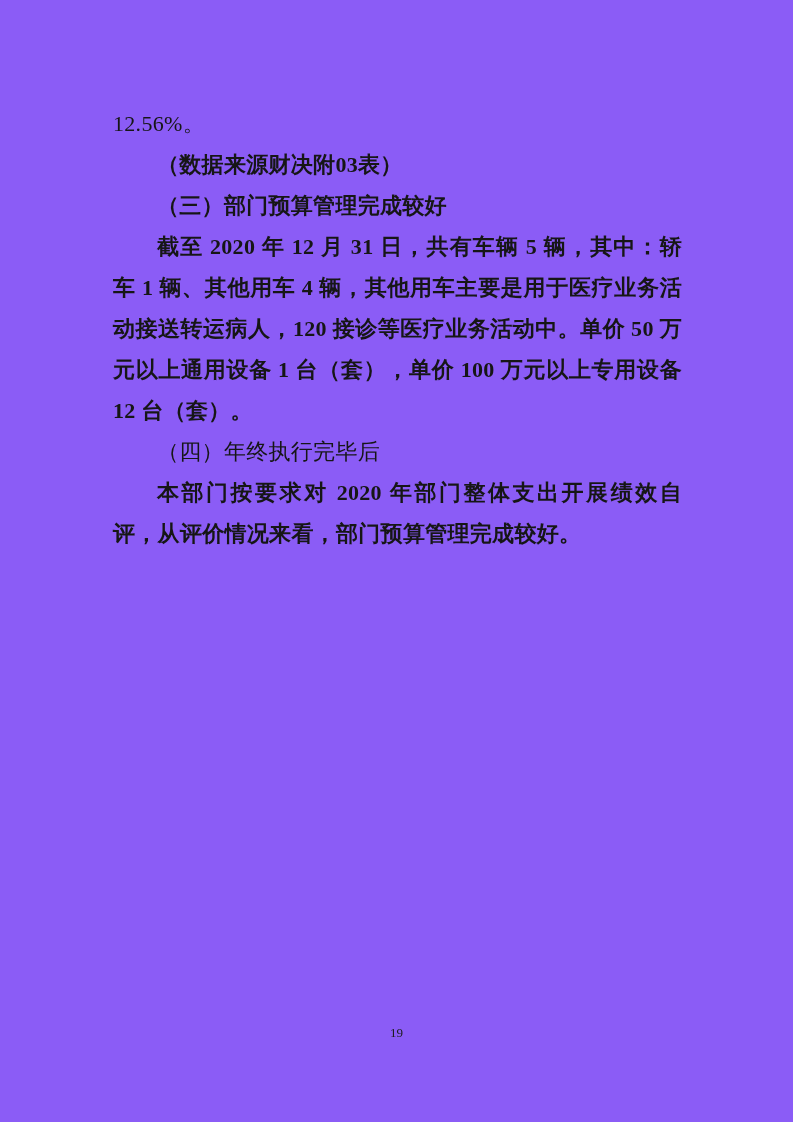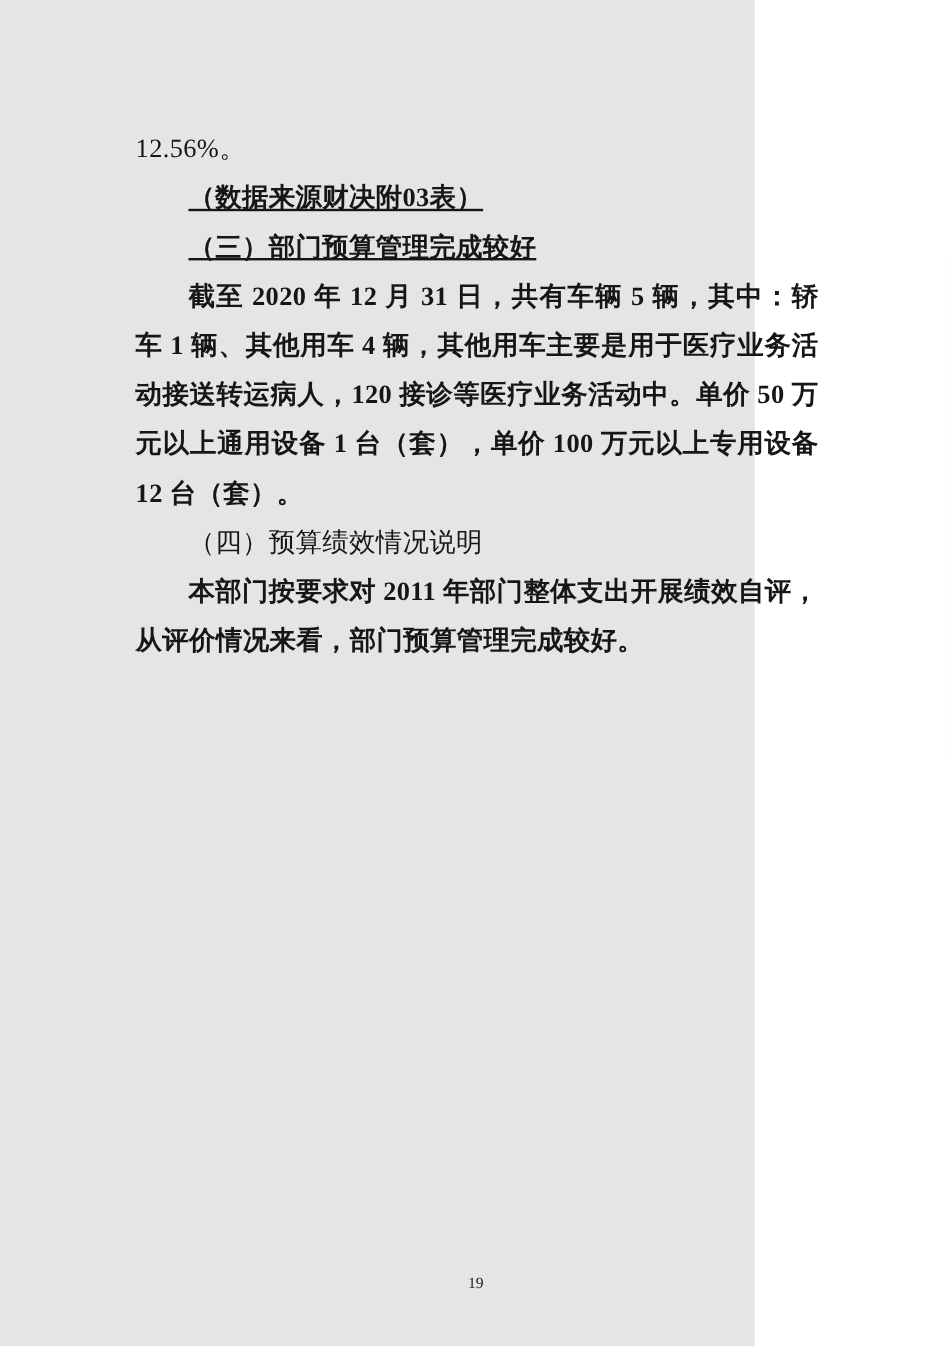--- a/index.html
+++ b/index.html
@@ -12,23 +12,23 @@
     height: 1122px;
     position: relative;
     font-family: "Liberation Serif", serif;
     color: #161616;
     overflow: hidden;
   }
   .page {
     position: absolute;
     left: 0;
     top: 0;
-    width: 629px;
+    width: 793px;
     height: 1122px;
-    background: #e5e5e5;
+    background: #8b5cf6;
   }
   .content {
     position: absolute;
     left: 113px;
     top: 103px;
     width: 569px;
     font-size: 22px;
     line-height: 41px;
     letter-spacing: 0.3px;
   }
@@ -42,61 +42,59 @@
     text-align: left;
   }
   
   .heading {
     text-indent: 2em;
     text-align: left;
     white-space: nowrap;
   }
   .bold {
     font-weight: bold;
-    text-decoration: underline;
   }
   
   .para {
     text-indent: 2em;
     text-align: justify;
     text-justify: inter-ideograph;
     font-weight: bold;
   }
   .page-number {
     position: absolute;
     top: 1024px;
     left: 0;
     width: 793px;
     text-align: center;
     font-size: 13px;
     line-height: 18px;
     color: #1c1c1c;
     font-family: "Liberation Serif", serif;
-    margin-top: 36px;
   }
 </style>
 </head>
 <body>
 
 <div class="page">
 
   <div class="content">
 
     <p class="line-noindent">12.56%。</p>
 
     <p class="heading bold">（数据来源财决附03表）</p>
 
     <p class="heading bold">（三）部门预算管理完成较好</p>
 
     <p class="para">截至 2020 年 12 月 31 日，共有车辆 5 辆，其中：轿车 1 辆、其他用车 4 辆，其他用车主要是用于医疗业务活动接送转运病人，120 接诊等医疗业务活动中。单价 50 万元以上通用设备 1 台（套），单价 100 万元以上专用设备 12 台（套）。</p>
 
-    <p class="heading">（四）预算绩效情况说明</p>
+    <p class="heading">（四）年终执行完毕后</p>
 
 
 
-    <p class="para">本部门按要求对 2011 年部门整体支出开展绩效自评，从评价情况来看，部门预算管理完成较好。</p>
+    <p class="para">本部门按要求对 2020 年部门整体支出开展绩效自评，从评价情况来看，部门预算管理完成较好。</p>
 
 
   </div>
 
   <div class="page-number">19</div>
 
 </div>
 
 </body></html>

